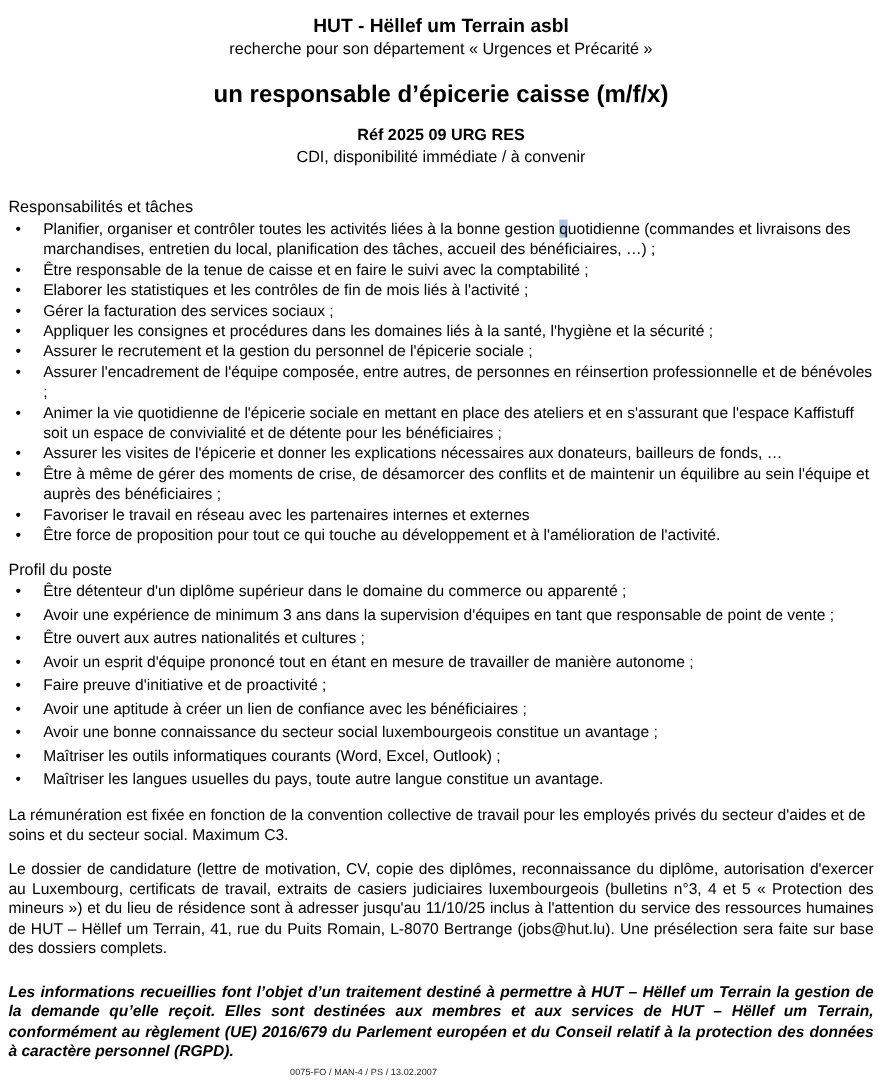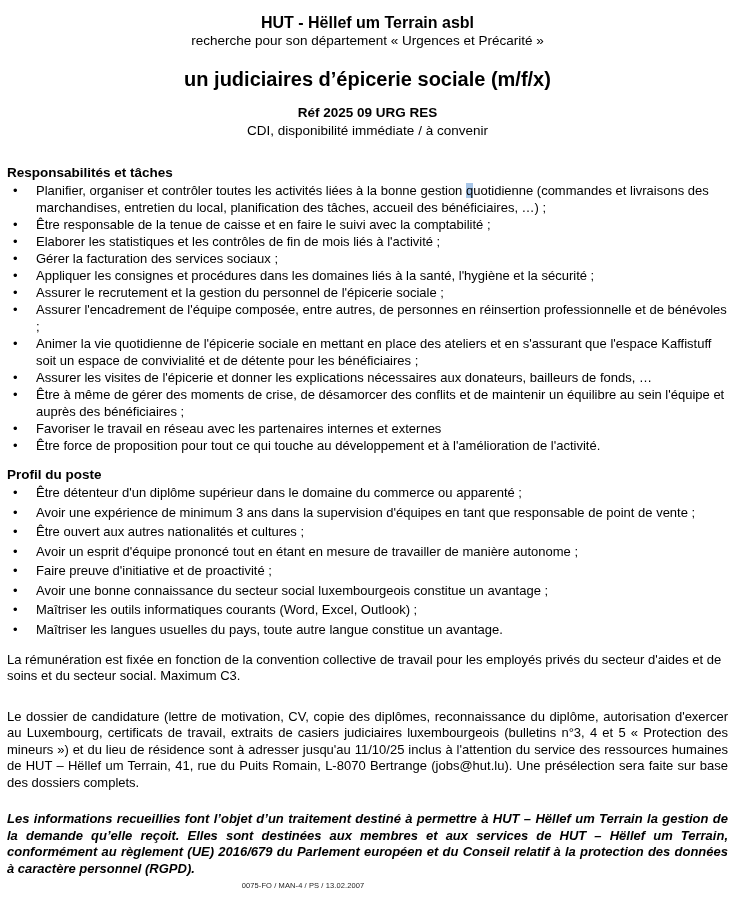--- a/index.html
+++ b/index.html
@@ -12,54 +12,54 @@
   }
   .page { padding: 14px 6px 0 7px; }
 
   .center { text-align: center; }
   .org      { font-weight: bold; font-size: 16px; line-height: 18px; }
   .dept     { font-size: 13.5px; line-height: 18px; }
   .title    { font-size: 20px; font-weight: bold; margin: 16px 0 0 0; line-height: 26px; }
   .ref      { font-weight: bold; font-size: 13.5px; margin-top: 12px; line-height: 18px; }
   .contract { font-size: 13.5px; line-height: 18px; }
 
-  h2.sec { font-size: 13.5px; font-weight: bold; margin: 24px 0 1px 0; line-height: 17px; }
+  h2.sec { font-size: 13.5px; font-weight: normal; margin: 24px 0 1px 0; line-height: 17px; }
   h2.sec.profil { margin-top: 12px; }
 
   ul.blist { list-style: none; margin: 0; padding: 0; }
   ul.blist li { position: relative; padding-left: 29px; line-height: 17px; }
   ul.blist li::before {
     content: "\2022";
     position: absolute; left: 6px; top: 0;
     font-size: 13px;
   }
   ul.roomy li { margin-bottom: 2.5px; }
 
   .para { margin: 14px 0 0 0; line-height: 16.5px; }
-  .para.just { text-align: justify; margin-top: 24px; }
+  .para.just { text-align: justify; margin-top: 12px; }
   .para.rgpd { font-weight: bold; font-style: italic; margin-top: 20px; }
 
   .hl { background: var(--sel, #a8c6e8); }
 
   .footer {
     width: 592px; text-align: center;
     font-size: 7.5px; line-height: 10px;
     color: #222; margin-top: 4px;
     letter-spacing: 0.1px;
   }
 </style>
 </head>
 <body>
 
 <div class="page">
 
   <div class="org center">HUT - Hëllef um Terrain asbl</div>
   <div class="dept center">recherche pour son département « Urgences et Précarité »</div>
 
-  <h1 class="title center">un judiciaires d’épicerie sociale (m/f/x)</h1>
+  <h1 class="title center">un responsable d’épicerie caisse (m/f/x)</h1>
 
   <div class="ref center">Réf 2025 09 URG RES</div>
   <div class="contract center">CDI, disponibilité immédiate / à convenir</div>
 
   <h2 class="sec">Responsabilités et tâches</h2>
   <ul class="blist tight">
       <li><span>Planifier, organiser et contrôler toutes les activités liées à la bonne gestion </span><span class="hl">q</span><span>uotidienne (commandes et livraisons des marchandises, entretien du local, planification des tâches, accueil des bénéficiaires, …) ;</span></li>
       <li>Être responsable de la tenue de caisse et en faire le suivi avec la comptabilité ;</li>
       <li>Elaborer les statistiques et les contrôles de fin de mois liés à l'activité ;</li>
       <li>Gérer la facturation des services sociaux ;</li>
@@ -73,20 +73,21 @@
       <li>Être force de proposition pour tout ce qui touche au développement et à l'amélioration de l'activité.</li>
     </ul>
 
   <h2 class="sec profil">Profil du poste</h2>
   <ul class="blist roomy">
       <li>Être détenteur d'un diplôme supérieur dans le domaine du commerce ou apparenté ;</li>
       <li>Avoir une expérience de minimum 3 ans dans la supervision d'équipes en tant que responsable de point de vente ;</li>
       <li>Être ouvert aux autres nationalités et cultures ;</li>
       <li>Avoir un esprit d'équipe prononcé tout en étant en mesure de travailler de manière autonome ;</li>
       <li>Faire preuve d'initiative et de proactivité ;</li>
+      <li>Avoir une aptitude à créer un lien de confiance avec les bénéficiaires ;</li>
       <li>Avoir une bonne connaissance du secteur social luxembourgeois constitue un avantage ;</li>
       <li>Maîtriser les outils informatiques courants (Word, Excel, Outlook) ;</li>
       <li>Maîtriser les langues usuelles du pays, toute autre langue constitue un avantage.</li>
     </ul>
 
   <p class="para">La rémunération est fixée en fonction de la convention collective de travail pour les employés privés du secteur d'aides et de soins et du secteur social. Maximum C3.</p>
 
   <p class="para just">Le dossier de candidature (lettre de motivation, CV, copie des diplômes, reconnaissance du diplôme, autorisation d'exercer au Luxembourg, certificats de travail, extraits de casiers judiciaires luxembourgeois (bulletins n°3, 4 et 5 « Protection des mineurs ») et du lieu de résidence sont à adresser jusqu'au 11/10/25 inclus à l'attention du service des ressources humaines de HUT – Hëllef um Terrain, 41, rue du Puits Romain, L-8070 Bertrange (jobs@hut.lu). Une présélection sera faite sur base des dossiers complets.</p>
 
   <p class="para just rgpd">Les informations recueillies font l’objet d’un traitement destiné à permettre à HUT – Hëllef um Terrain la gestion de la demande qu’elle reçoit. Elles sont destinées aux membres et aux services de HUT – Hëllef um Terrain, conformément au règlement (UE) 2016/679 du Parlement européen et du Conseil relatif à la protection des données à caractère personnel (RGPD).</p>

